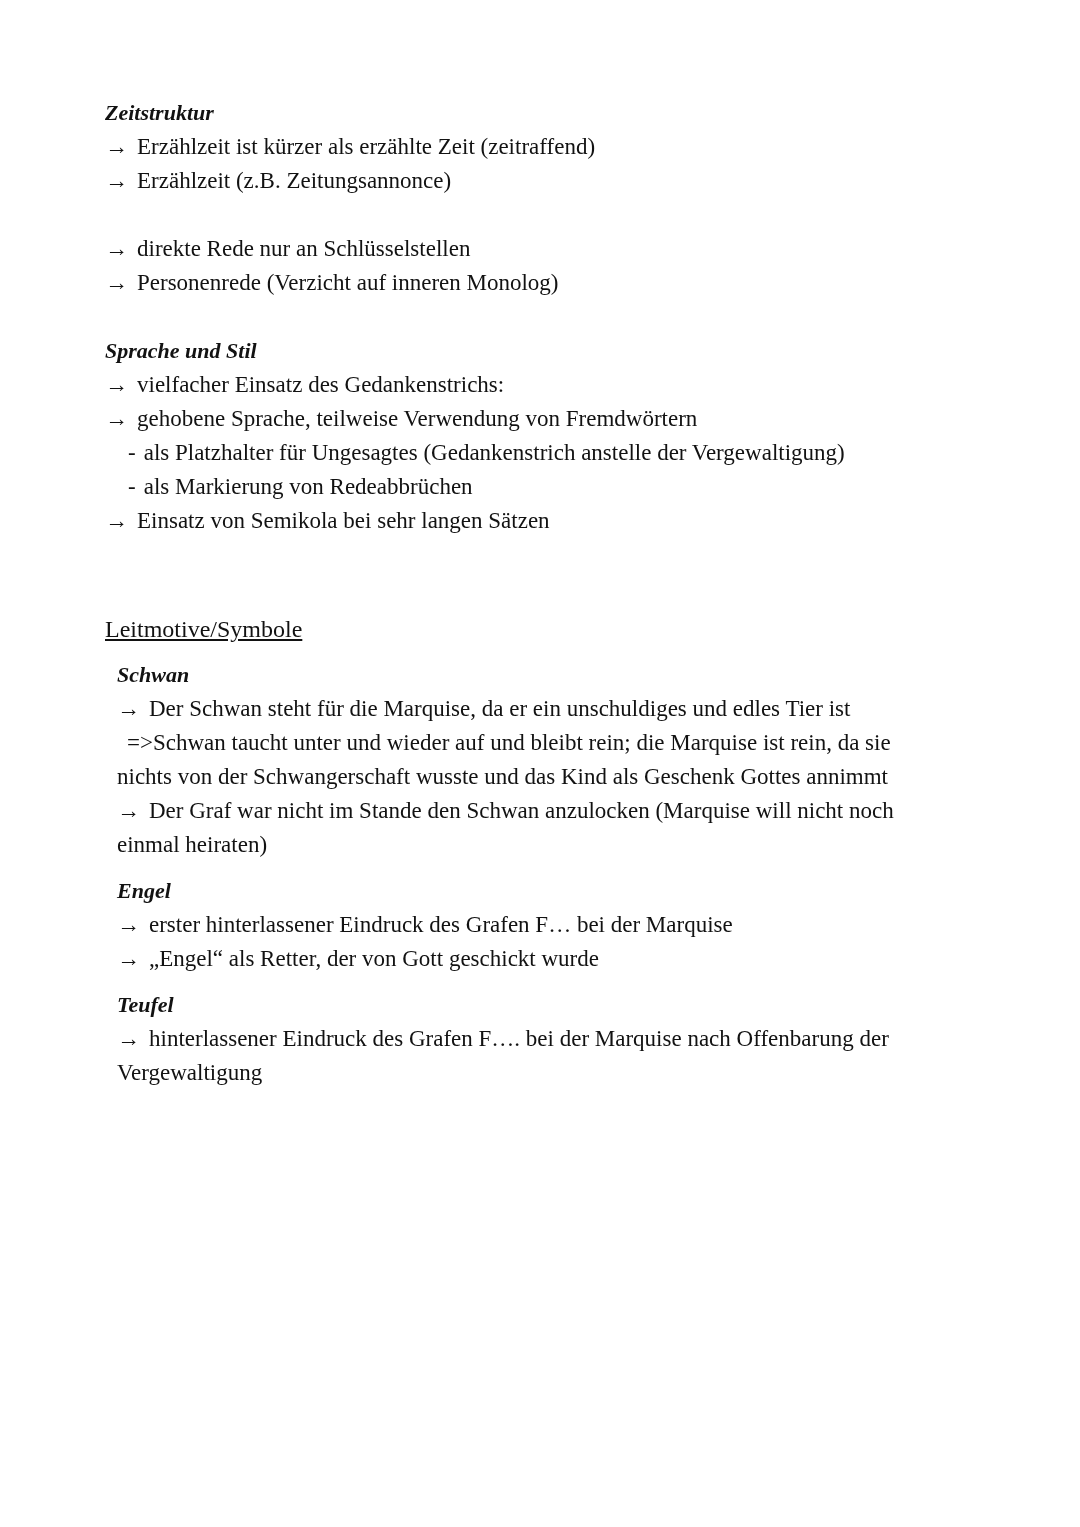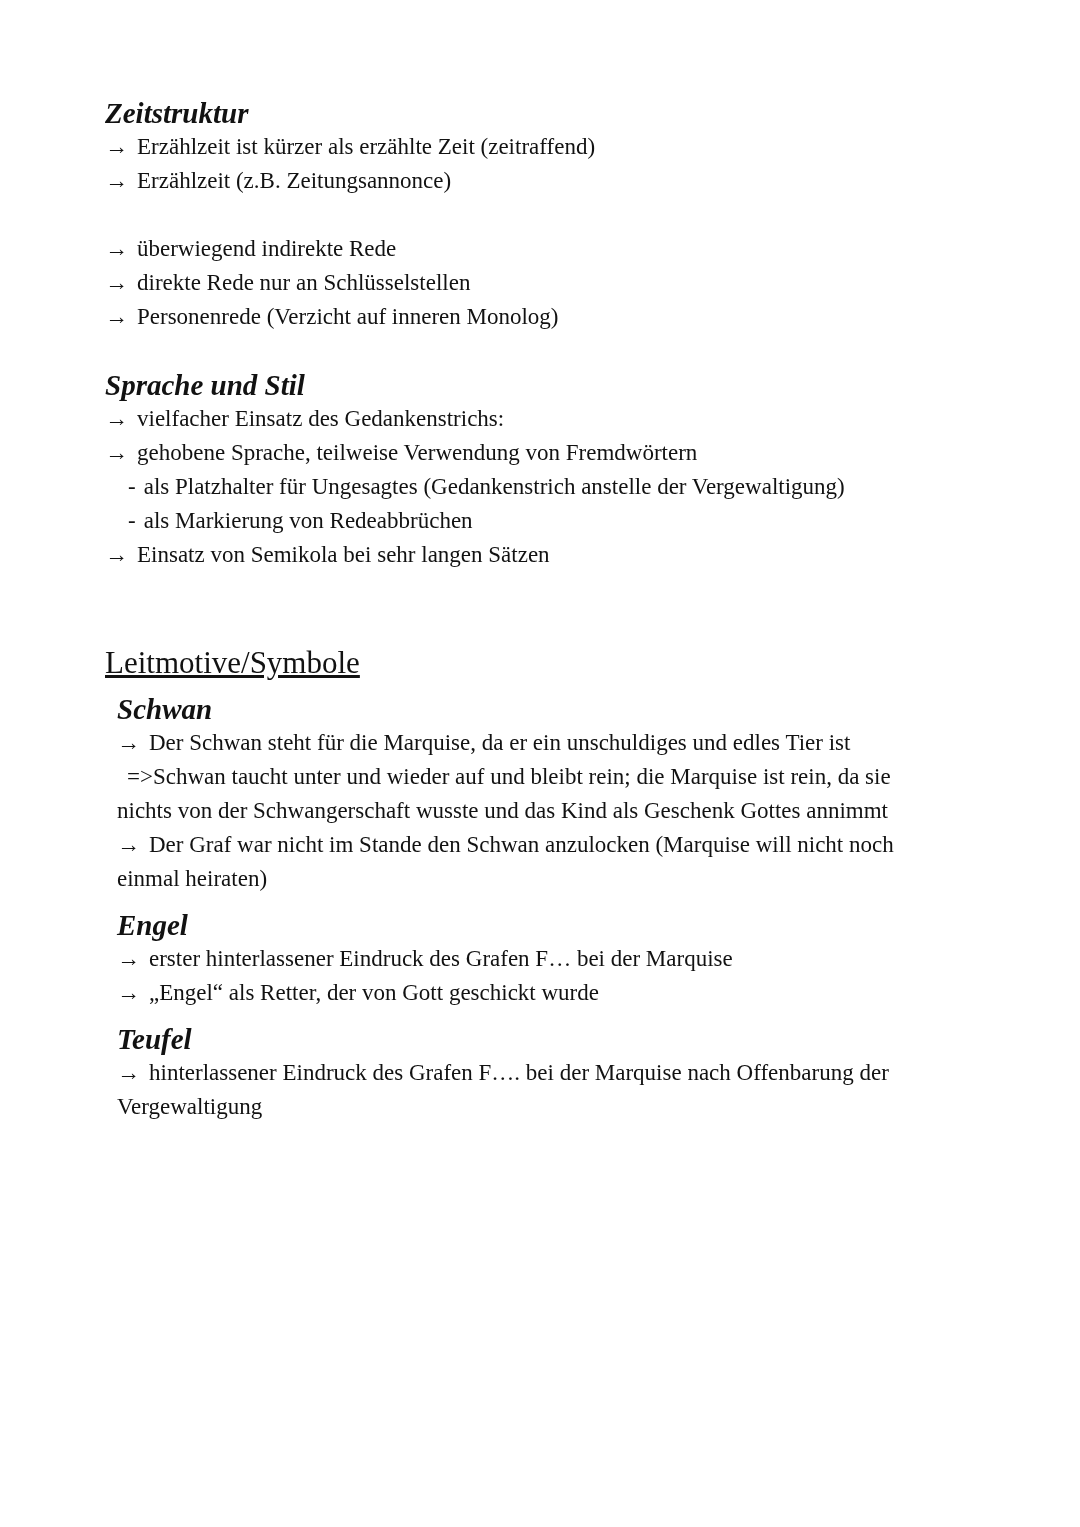--- a/index.html
+++ b/index.html
@@ -18,28 +18,28 @@
   }
   .doc {
     box-sizing: border-box;
     padding: 96px 60px 60px 105px;
     width: 975px;
   }
   .content {
     width: 810px;
   }
   h2.heading {
-    font-size: 29px;
+    font-size: 22px;
     font-weight: 700;
     font-style: italic;
     margin: 0;
     line-height: 34px;
   }
   h2.u-heading {
-    font-size: 31px;
+    font-size: 24px;
     font-weight: 400;
     font-style: normal;
     text-decoration: underline;
     margin: 0;
     line-height: 34px;
   }
   .section { margin-top: 34px; }
   .section.first { margin-top: 0; }
   .section.leitmotive { margin-top: 74px; }
   .subsection { margin: 12px; }
@@ -59,21 +59,20 @@
 <div class="doc">
   <div class="content">
 
     <div class="section first">
       <h2 class="heading">Zeitstruktur</h2>
       <p class="line arrow"><span class="m-arrow">→</span><span>Erzählzeit ist kürzer als erzählte Zeit (zeitraffend)</span></p>
       <p class="line arrow"><span class="m-arrow">→</span><span>Erzählzeit (z.B. Zeitungsannonce)</span></p>
     </div>
 
     <div class="section">
-      <p class="line arrow"><span class="m-arrow">→</span><span>überwiegend indirekte Rede</span></p>
       <p class="line arrow"><span class="m-arrow">→</span><span>direkte Rede nur an Schlüsselstellen</span></p>
       <p class="line arrow"><span class="m-arrow">→</span><span>Personenrede (Verzicht auf inneren Monolog)</span></p>
     </div>
 
     <div class="section">
       <h2 class="heading">Sprache und Stil</h2>
       <p class="line arrow"><span class="m-arrow">→</span><span>vielfacher Einsatz des Gedankenstrichs:</span></p>
       <p class="line arrow"><span class="m-arrow">→</span><span>gehobene Sprache, teilweise Verwendung von Fremdwörtern</span></p>
       <p class="line dash"><span class="m-dash">-</span><span>als Platzhalter für Ungesagtes (Gedankenstrich anstelle der Vergewaltigung)</span></p>
       <p class="line dash"><span class="m-dash">-</span><span>als Markierung von Redeabbrüchen</span></p>

